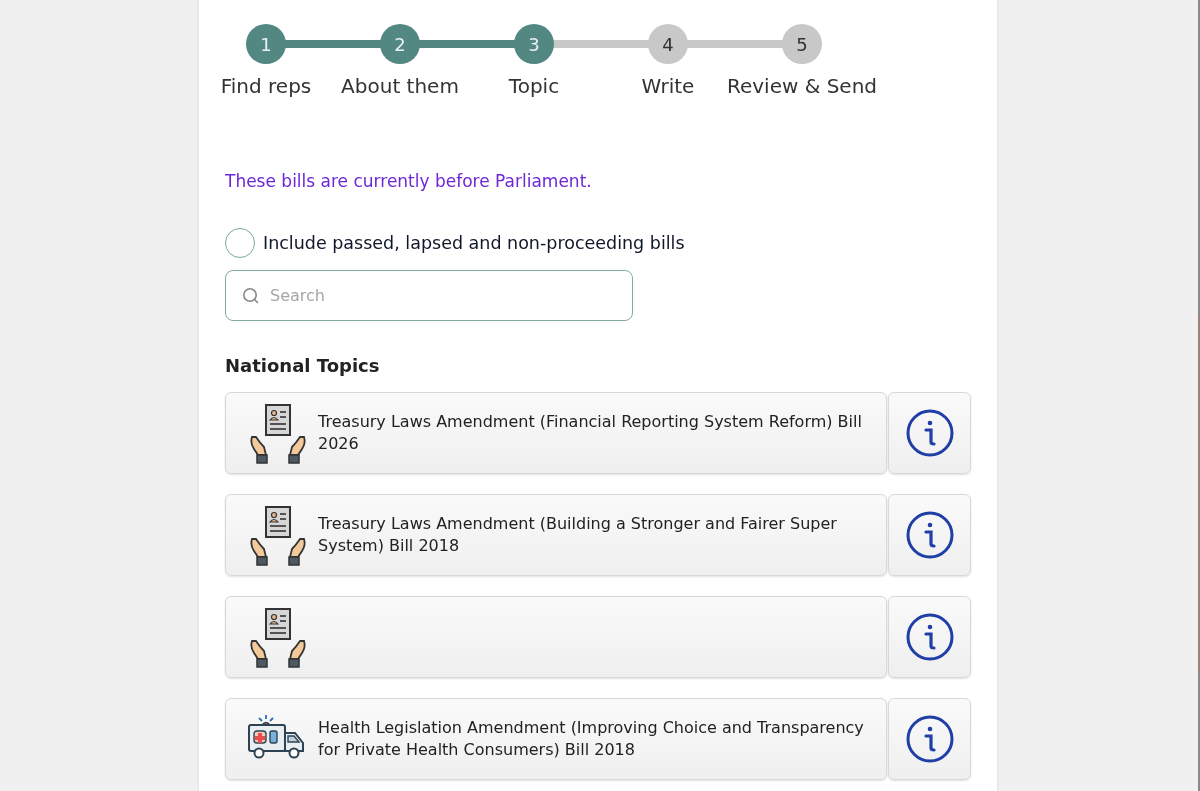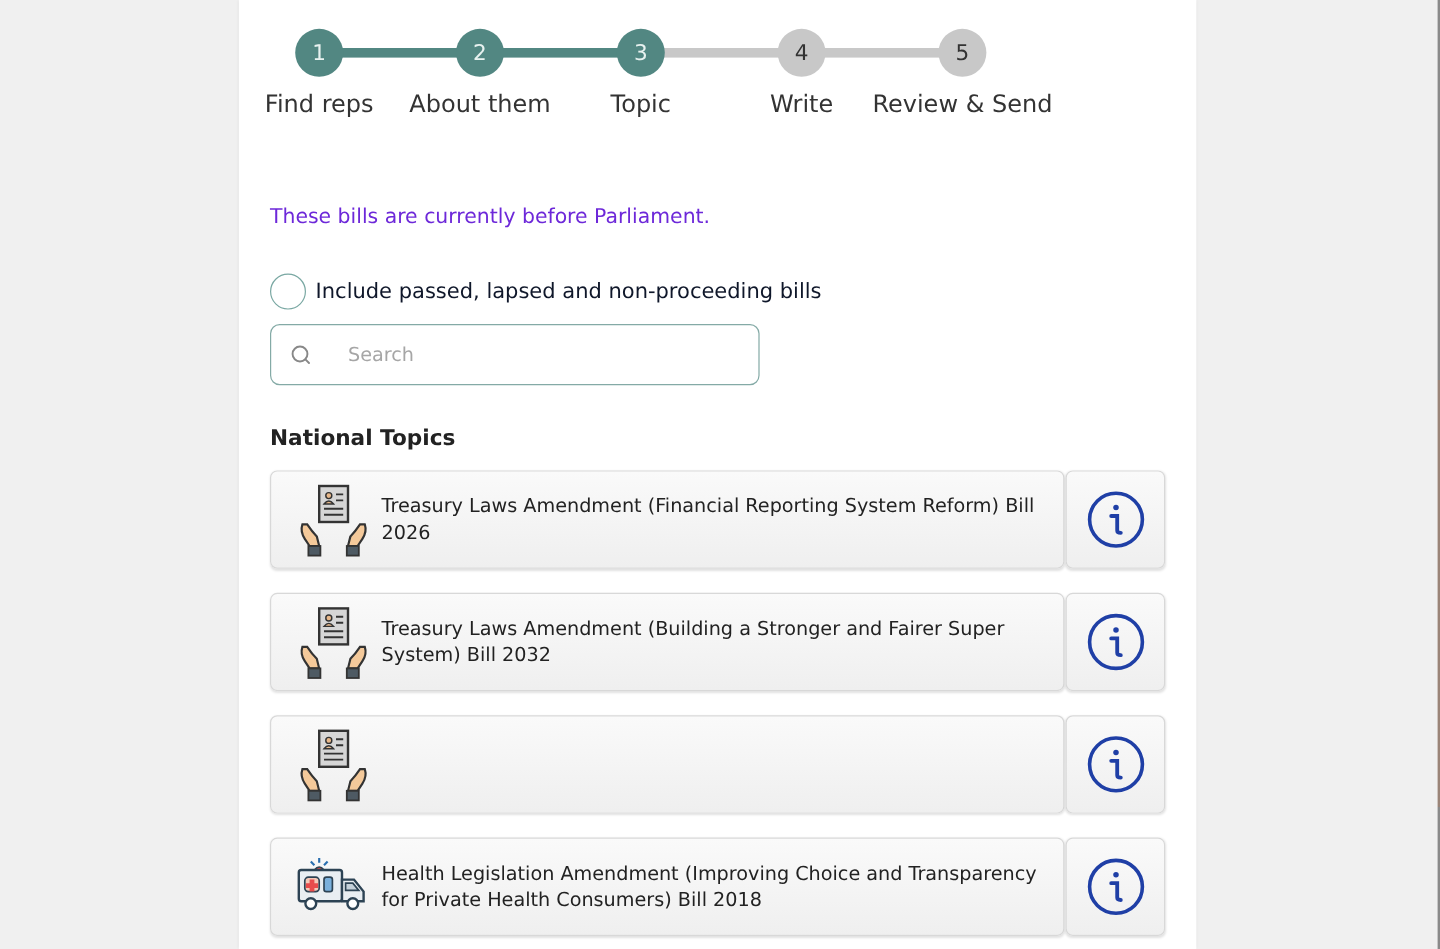--- a/index.html
+++ b/index.html
@@ -46,21 +46,21 @@
   .toggle {
     position: absolute; left: 26px; top: 228px; display: flex; align-items: center; cursor: pointer;
   }
   .radio {
     width: 30px; height: 30px; border: 1.5px solid #7aa8a3; border-radius: 50%; background: #fff;
   }
   .toggle-label { margin-left: 8px; font-size: 17.5px; color: #0f172a; }
   .search {
     position: absolute; left: 26px; top: 270px; width: 408px; height: 51px;
     border: 1.5px solid #84aaa6; border-radius: 8px; background: #fff;
-    display: flex; align-items: center; padding-left: 16px; gap: 20px;
+    display: flex; align-items: center; padding-left: 16px;
   }
   .search svg { flex: none; }
   .search input {
     border: none; outline: none; margin-left: 10px; font-size: 16px; width: 340px;
     font-family: "DejaVu Sans", sans-serif; color: #333; background: transparent;
   }
   .search input::placeholder { color: #a6a6a6; }
   .section-title {
     position: absolute; left: 26px; top: 355px; font-size: 18px; font-weight: 700; color: #222;
   }
@@ -168,21 +168,21 @@
         <path d="M24 19 q4 -5 8 0 z" fill="#e8b88a" stroke="#333" stroke-width="1.2"></path>
         <line x1="34" y1="11" x2="40" y2="11" stroke="#333" stroke-width="1.6"></line>
         <line x1="34" y1="16" x2="40" y2="16" stroke="#333" stroke-width="1.6"></line>
         <line x1="24" y1="23" x2="40" y2="23" stroke="#333" stroke-width="1.6"></line>
         <line x1="24" y1="28" x2="40" y2="28" stroke="#333" stroke-width="1.6"></line>
         <path d="M6 36 q-2 6 2 12 l4 6 h8 l-2 -8 q-4 -4 -8 -10 z" fill="#f4c99a" stroke="#333" stroke-width="1.8"></path>
         <path d="M58 36 q2 6 -2 12 l-4 6 h-8 l2 -8 q4 -4 8 -10 z" fill="#f4c99a" stroke="#333" stroke-width="1.8"></path>
         <rect x="11" y="54" width="10" height="8" fill="#4e5a63" stroke="#333" stroke-width="1.5"></rect>
         <rect x="43" y="54" width="10" height="8" fill="#4e5a63" stroke="#333" stroke-width="1.5"></rect>
       </svg>
-      <div class="bill-title">Treasury Laws Amendment (Building a Stronger and Fairer Super System) Bill 2032</div>
+      <div class="bill-title">Treasury Laws Amendment (Building a Stronger and Fairer Super System) Bill 2018</div>
     </div>
     <div class="info-btn">
       <svg width="50" height="50" viewBox="0 0 50 50">
         <circle cx="25" cy="25" r="22" fill="none" stroke="#1f3fa6" stroke-width="3"></circle>
         <circle cx="25" cy="15" r="2.3" fill="#1f3fa6"></circle>
         <path d="M21 22 h5 v12 q0 2 3 2" fill="none" stroke="#1f3fa6" stroke-width="3.2" stroke-linecap="round"></path>
       </svg>
     </div>
   </div>
 

